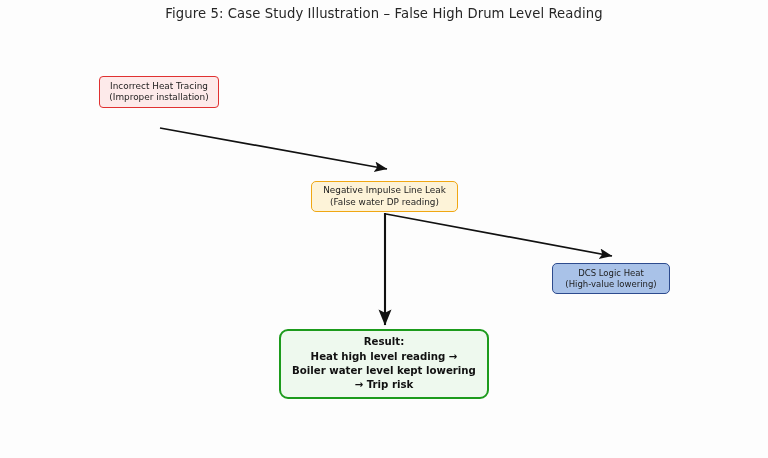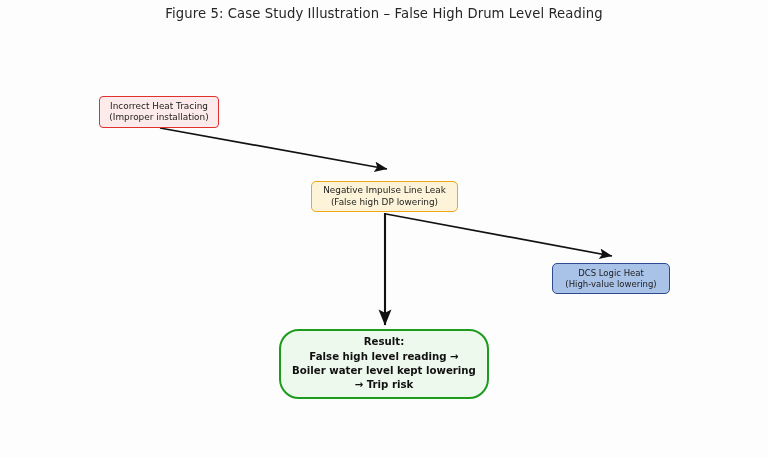--- a/index.html
+++ b/index.html
@@ -47,21 +47,21 @@
     justify-content: center;
     text-align: center;
     line-height: 1.28;
     white-space: pre;
   }
   .node .line { display: block; }
 
   
   #node-heat-tracing {
     left: 99px;
-    top: 96px;
+    top: 76px;
     width: 120px;
     height: 32px;
     background: #fdeaea;
     border: 1.6px solid #e03131;
     border-radius: 4px;
     font-size: 8.9px;
     color: #1d1d1d;
   }
   
   #node-impulse-leak {
@@ -88,21 +88,21 @@
     color: #1d1d1d;
   }
   
   #node-result {
     left: 279px;
     top: 329px;
     width: 210px;
     height: 70px;
     background: #eef9ee;
     border: 2px solid #1c9b1c;
-    border-radius: 20px;
+    border-radius: 9px;
     font-size: 10.2px;
     font-weight: bold;
     color: #111111;
     line-height: 1.42;
     text-align: center;
   }
 </style>
 </head>
 <body>
 
@@ -124,28 +124,28 @@
     <line x1="385" y1="213" x2="385" y2="325" stroke="#111111" stroke-width="2.1" marker-end="url(#ah)"></line>
   </svg>
 
   <div class="node" id="node-heat-tracing">
     <span class="line">Incorrect Heat Tracing</span>
     <span class="line">(Improper installation)</span>
   </div>
 
   <div class="node" id="node-impulse-leak">
     <span class="line">Negative Impulse Line Leak</span>
-    <span class="line">(False high DP lowering)</span>
+    <span class="line">(False water DP reading)</span>
   </div>
 
   <div class="node" id="node-dcs-logic">
     <span class="line">DCS Logic Heat</span>
     <span class="line">(High-value lowering)</span>
   </div>
 
   <div class="node" id="node-result">
     <span class="line">Result:</span>
-    <span class="line">False high level reading →</span>
+    <span class="line">Heat high level reading →</span>
     <span class="line">Boiler water level kept lowering</span>
     <span class="line">→ Trip risk</span>
   </div>
 
 </div>
 
 </body></html>

